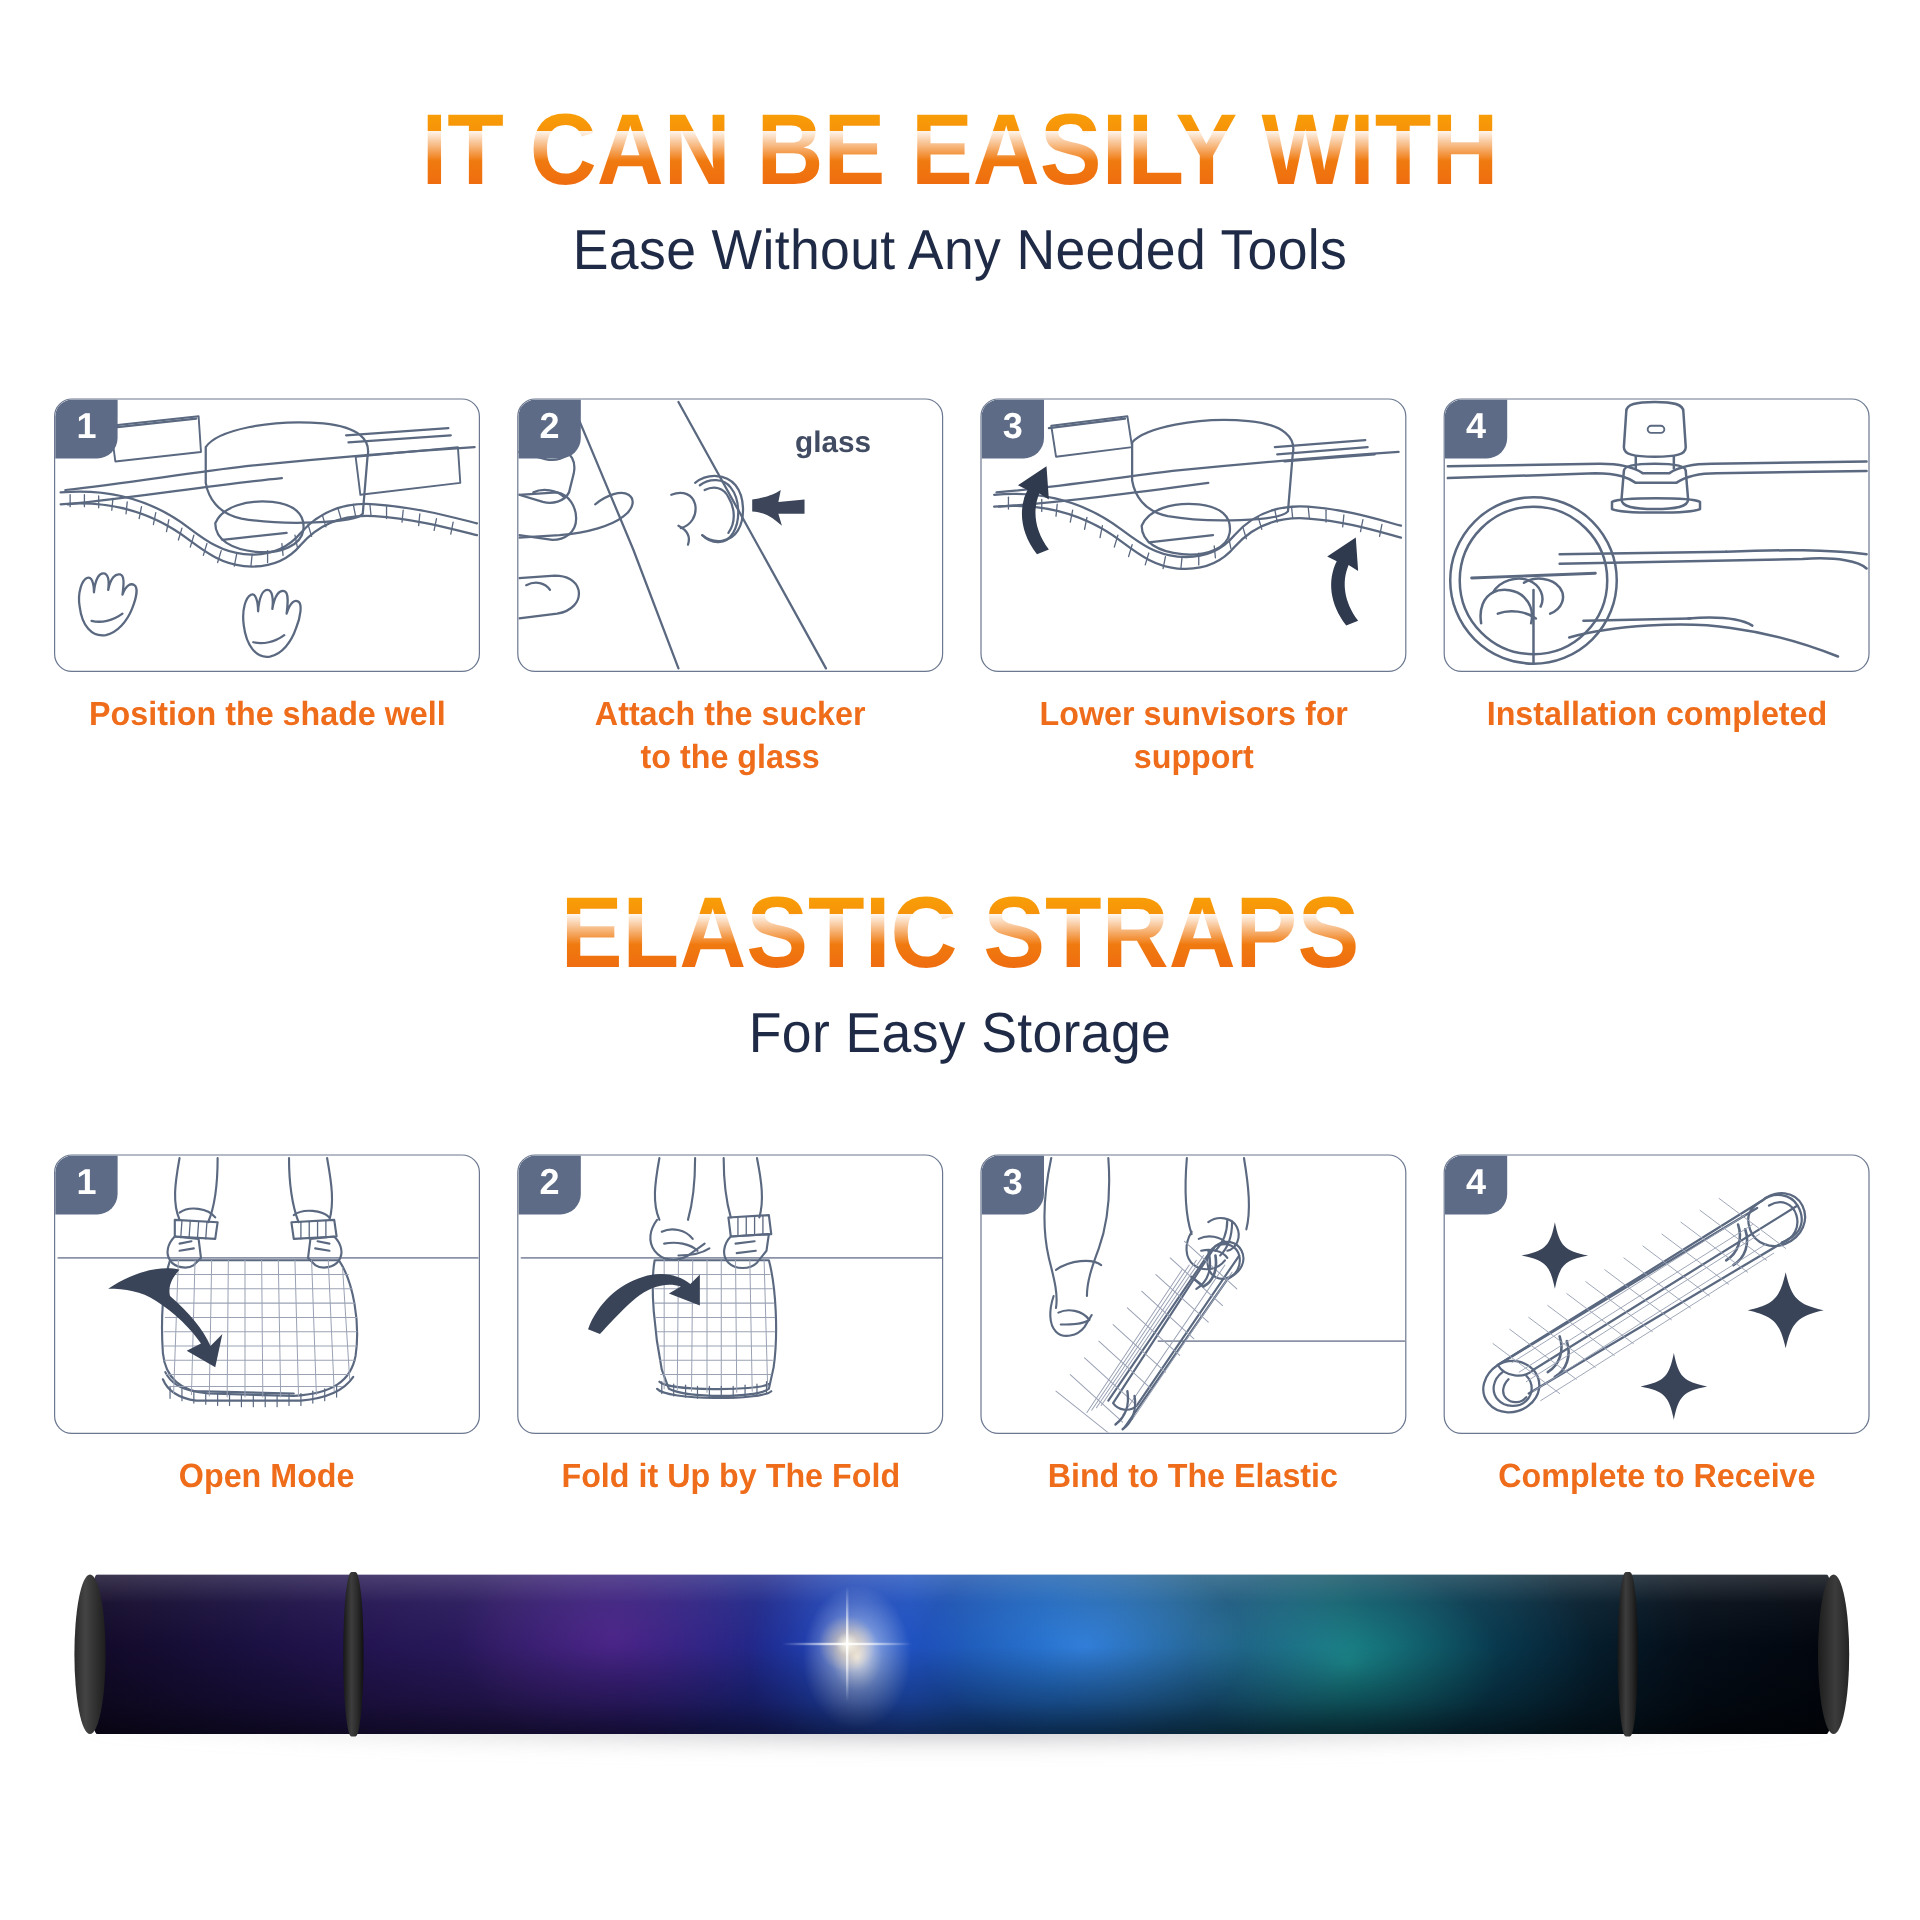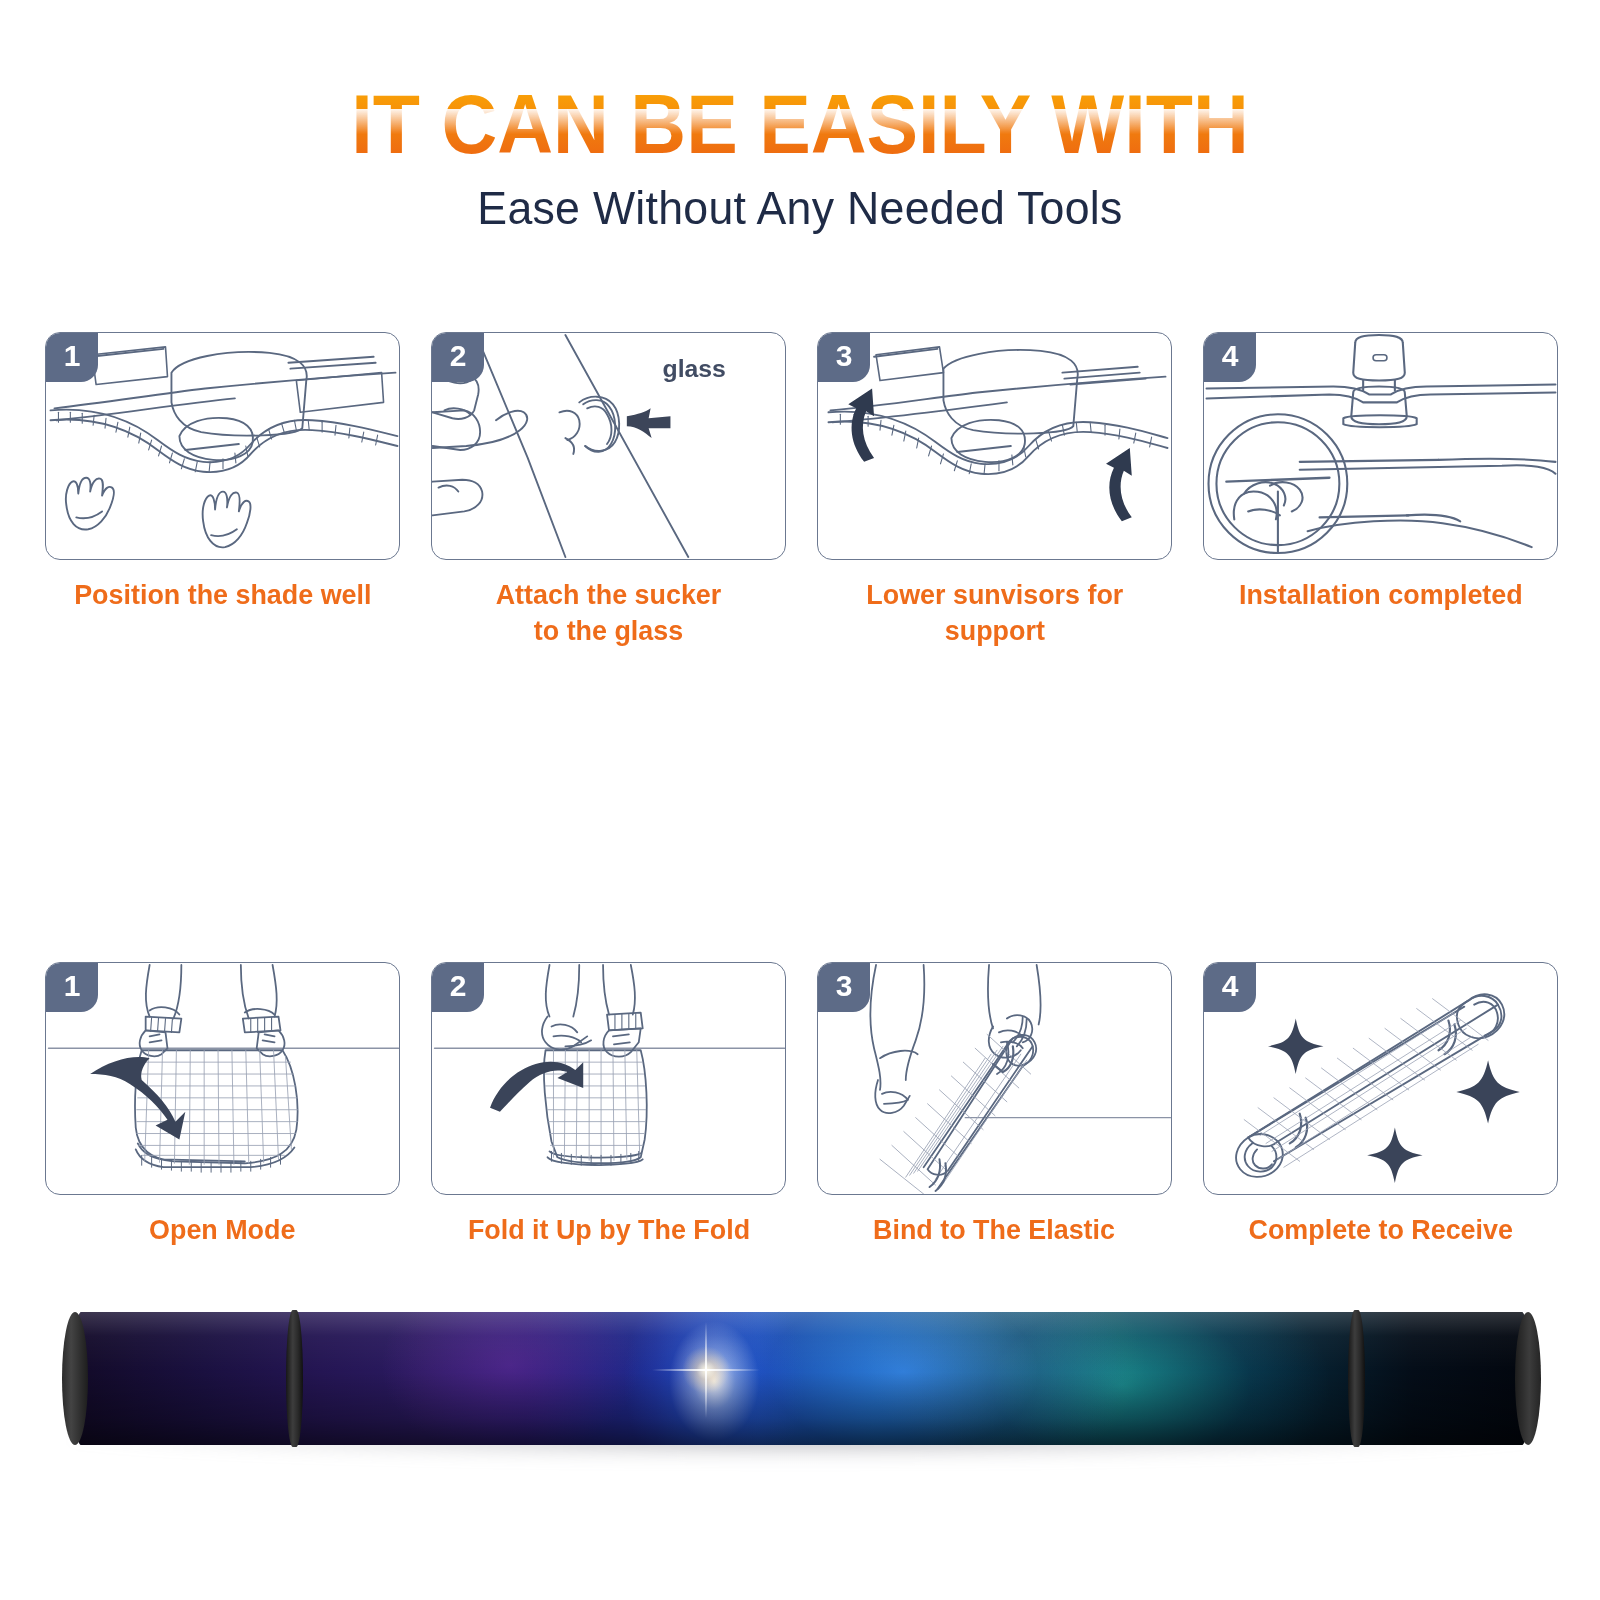--- a/index.html
+++ b/index.html
@@ -368,20 +368,24 @@
             <path d="M104 200 C140 190 200 186 240 192 C270 196 300 204 330 216"></path>
             <path d="M116 186 L206 184"></path>
             <path d="M204 184 C230 182 248 184 258 190"></path>
           </g>
         </svg>
       </div>
       <div class="caption">Installation completed</div>
     </div>
   </div>
 
+  <div class="heading-block" id="heading-2">
+    <div class="hd-title">ELASTIC STRAPS</div>
+    <div class="hd-sub">For Easy Storage</div>
+  </div>
 
   <div class="steps-row" id="row-storage">
 
     <div class="step">
       <div class="panel">
         <div class="badge">1</div>
         <svg class="art" viewBox="0 0 355 233">
           <g fill="none" stroke="#5a6880" stroke-width="1.8" stroke-linecap="round" stroke-linejoin="round">
 
             <path d="M2 86 L355 86" stroke-width="1.4" stroke="#8b93a6"></path>

